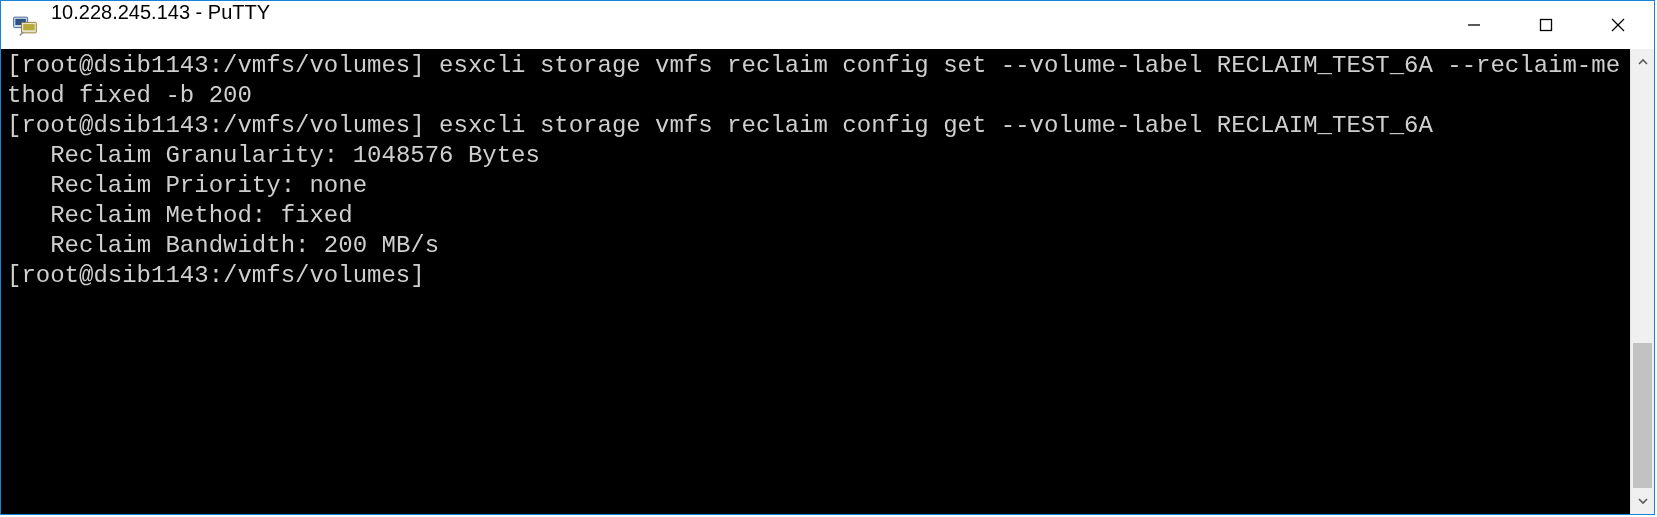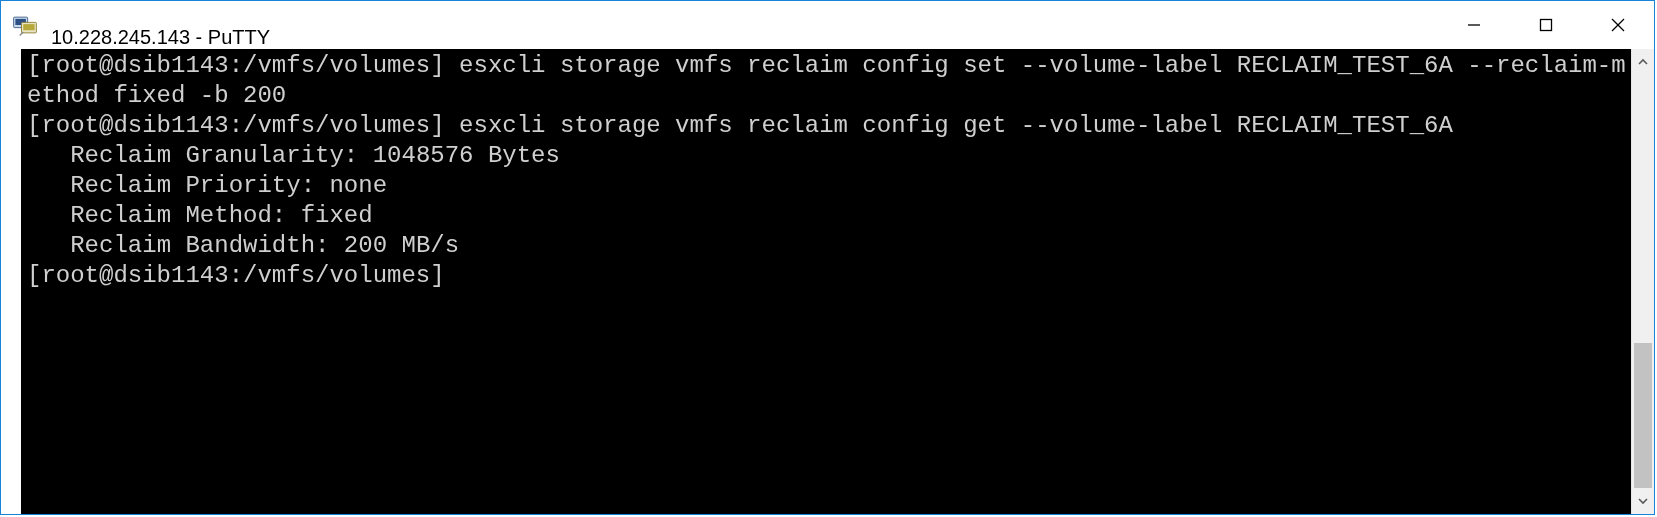--- a/index.html
+++ b/index.html
@@ -16,21 +16,21 @@
     height: 515px;
     border: 1px solid #1883d7;
     background: #fff;
     display: flex;
     flex-direction: column;
     box-sizing: border-box;
   }
   .titlebar {
     height: 48px;
     display: flex;
-    align-items: flex-end;
+    align-items: flex-start;
     background: #ffffff;
     color: #000;
     font-size: 20px;
     flex-shrink: 0;
   }
   .titlebar .icon-wrap {
     width: 48px;
     display: flex;
     align-items: center;
     justify-content: center;
@@ -52,21 +52,20 @@
     display: flex;
     align-items: center;
     justify-content: center;
     color: #000;
   }
   .titlebar .win-btn svg { display: block; }
   .client {
     flex: 1 1 auto;
     display: flex;
     min-height: 0;
-    margin-left: 20px;
   }
   .terminal {
     flex: 1 1 auto;
     background: #000;
     color: #cfcfcf;
     font-family: "Courier New", Courier, monospace;
     font-size: 24px;
     line-height: 30px;
     padding: 2px 4px 4px 6px;
     white-space: pre-wrap;

